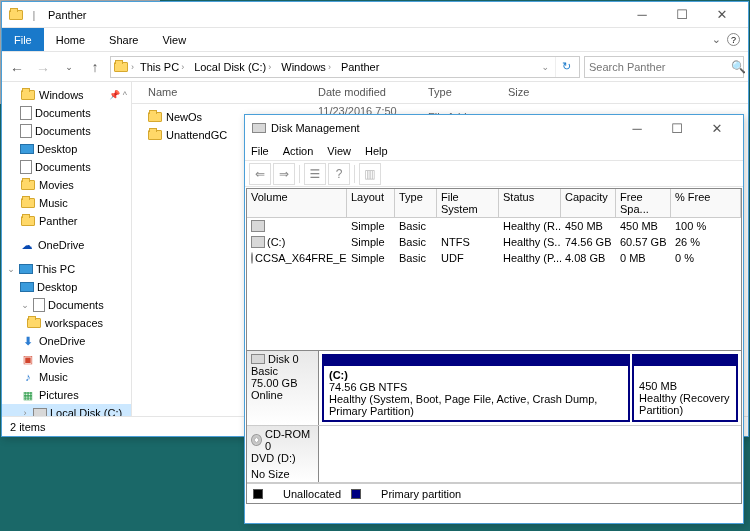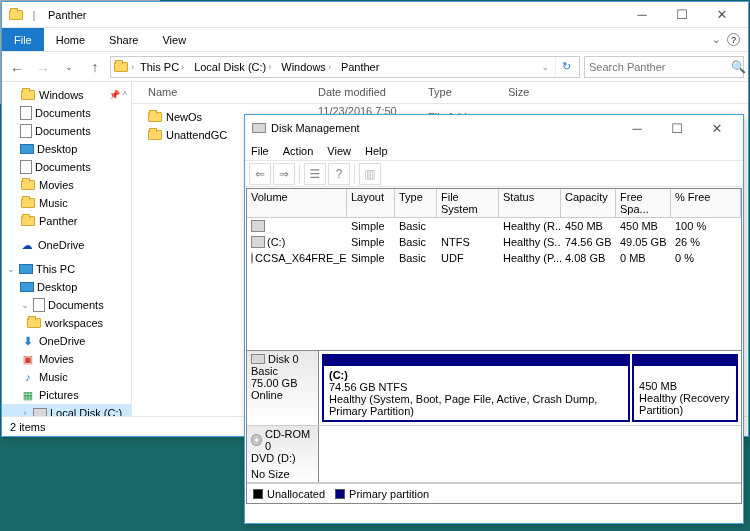--- a/index.html
+++ b/index.html
@@ -76,21 +76,21 @@
 
 .diskmap{border-top:1px solid #888;background:#fff}
 .diskrow{display:flex;border-bottom:1px solid #ccc;min-height:62px}
 .diskinfo{width:72px;border-right:1px solid #888;padding:2px 4px;background:linear-gradient(#e8e8e8,#fff)}
 .diskinfo b{font-weight:400}
 .diskbar{flex:1;display:flex;padding:2px}
 .part{border:2px solid #000080;margin:1px;padding:3px 5px;font-size:10px;border-top-width:12px}
 .part.big{flex:3.2}
 .part.sm{flex:1}
 .legend{height:20px;display:flex;align-items:center;padding:0 6px;gap:10px;border-top:1px solid #ccc;font-size:11px}
-.lg{display:flex;align-items:center;gap:4px}
+.lg{display:flex;align-items:center;gap:20px}
 .sw{width:10px;height:10px;border:1px solid #555}
 .sw.un{background:#000}
 .sw.pp{background:#000080}
 
 #setup{left:80px;top:450px;width:160px;background:#f0f0f0;border:1px solid #aaa;box-shadow:2px 2px 6px rgba(0,0,0,.3)}
 .sutitle{height:22px;display:flex;align-items:center;padding:0 6px;font-size:11px;color:#555}
 .sux{margin-left:auto;color:#555;font-size:13px}
 .subody{padding:12px 10px 8px;font-size:11px}
 .subtns{display:flex;justify-content:center;padding:6px 0 10px}
 .okbtn{width:70px;height:20px;border:1px solid #999;background:#e8e8e8;font-size:11px}
@@ -349,21 +349,21 @@
           <div class="dc fr">450 MB</div>
           <div class="dc pf">100 %</div>
         </div>
         <div class="drow">
           <div class="dc vol"><span class="dicn drv"></span>(C:)</div>
           <div class="dc lay">Simple</div>
           <div class="dc typ">Basic</div>
           <div class="dc fs">NTFS</div>
           <div class="dc st">Healthy (S...</div>
           <div class="dc cap">74.56 GB</div>
-          <div class="dc fr">49.05 GB</div>
+          <div class="dc fr">60.57 GB</div>
           <div class="dc pf">26 %</div>
         </div>
         <div class="drow">
           <div class="dc vol"><span class="dicn cd"></span>CCSA_X64FRE_EN-...</div>
           <div class="dc lay">Simple</div>
           <div class="dc typ">Basic</div>
           <div class="dc fs">UDF</div>
           <div class="dc st">Healthy (P...</div>
           <div class="dc cap">4.08 GB</div>
           <div class="dc fr">0 MB</div>

